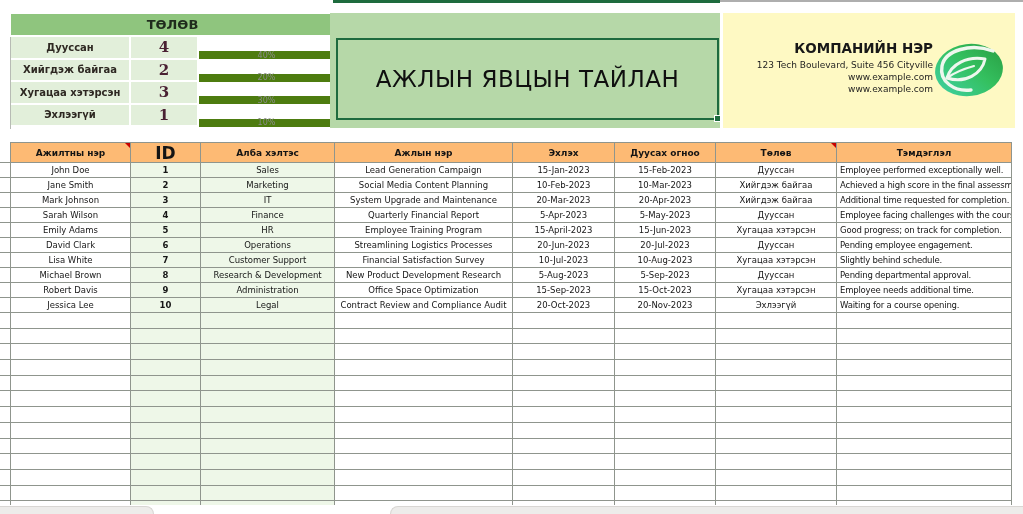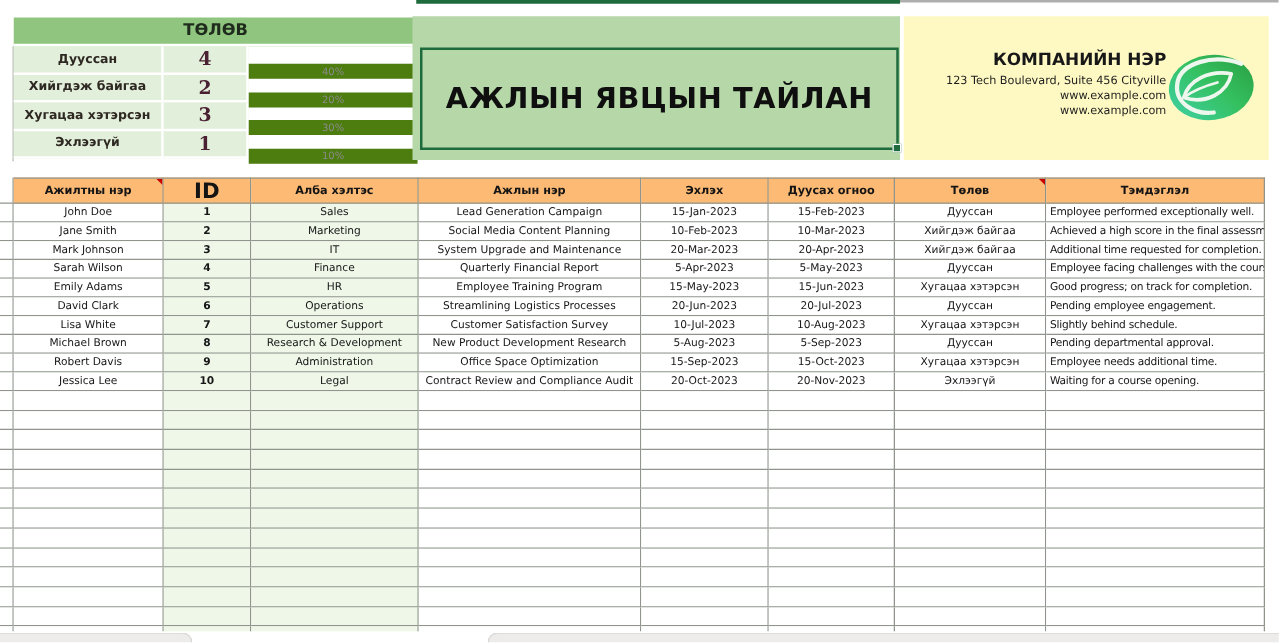--- a/index.html
+++ b/index.html
@@ -14,30 +14,30 @@
   
   .status-panel{position:absolute;left:11px;top:14px;width:323px;}
   .status-header{height:23px;background:#8fc57e;display:flex;align-items:center;justify-content:center;
                  font-weight:bold;font-size:13px;color:#1f2b1c;border-bottom:2px solid #fff;box-sizing:border-box;}
   .srow{display:flex;height:22.5px;}
   .s-label{width:120px;background:#e2efda;border-right:2px solid #fff;border-bottom:2px solid #fff;box-sizing:border-box;
            display:flex;align-items:center;justify-content:center;font-size:10px;font-weight:bold;color:#2e2822;}
   .s-count{width:68px;background:#e2efda;border-right:2px solid #fff;border-bottom:2px solid #fff;box-sizing:border-box;
            display:flex;align-items:center;justify-content:center;font-family:"DejaVu Serif","Liberation Serif",serif;
            font-weight:bold;font-size:15px;color:#4a2133;}
-  .s-barcell{flex:1;position:relative;background:#f2f2f2;border:6px solid #4d7c0f;margin:14px 0;box-sizing:border-box;}
+  .s-barcell{flex:1;position:relative;background:#f2f2f2;border:4px solid #4d7c0f;margin:14px 0;box-sizing:border-box;}
   .s-bar{position:absolute;left:1px;top:1px;bottom:1px;background:#7fd49b;}
   .s-pct{position:absolute;inset:0;display:flex;align-items:center;justify-content:center;
          font-size:8px;color:#8b8b8b;}
 
   
   .title-outer{position:absolute;left:330px;top:13px;width:390px;height:115px;background:#b6d8a8;}
   .title-card{position:absolute;left:6px;top:25px;width:383px;height:82px;border:2.5px solid #1e6b3e;
               box-sizing:border-box;display:flex;align-items:center;justify-content:center;
-              font-size:23px;font-weight:bold;color:#0f0f0f;letter-spacing:.5px;}
+              font-size:23px;font-weight:normal;color:#0f0f0f;letter-spacing:.5px;}
   .sel-handle{position:absolute;right:-4px;bottom:-4px;width:7px;height:7px;background:#1e6b3e;border:1px solid #fff;box-sizing:border-box;}
 
   
   .company-card{position:absolute;left:723px;top:13px;width:292px;height:115px;background:#fef9c3;}
   .company-text{position:absolute;right:82px;top:27px;text-align:right;}
   .company-name{font-size:13.5px;font-weight:bold;color:#181818;margin-bottom:3px;white-space:nowrap;}
   .company-line{font-size:9px;color:#1e1e1e;line-height:12px;white-space:nowrap;}
   .logo{position:absolute;left:210px;top:29px;}
 
   
@@ -199,42 +199,42 @@
         <div class="cell w5 c-date">5-May-2023</div>
         <div class="cell w6 c-status">Дууссан</div>
         <div class="cell w7 c-note">Employee facing challenges with the coursework.</div>
       </div>
       <div class="trow data-row">
         <div class="cell gutter"></div>
         <div class="cell w0 c-name">Emily Adams</div>
         <div class="cell w1 c-id tint">5</div>
         <div class="cell w2 c-dept tint">HR</div>
         <div class="cell w3 c-task">Employee Training Program</div>
-        <div class="cell w4 c-date">15-May-2023</div>
+        <div class="cell w4 c-date">15-April-2023</div>
         <div class="cell w5 c-date">15-Jun-2023</div>
         <div class="cell w6 c-status">Хугацаа хэтэрсэн</div>
         <div class="cell w7 c-note">Good progress; on track for completion.</div>
       </div>
       <div class="trow data-row">
         <div class="cell gutter"></div>
         <div class="cell w0 c-name">David Clark</div>
         <div class="cell w1 c-id tint">6</div>
         <div class="cell w2 c-dept tint">Operations</div>
         <div class="cell w3 c-task">Streamlining Logistics Processes</div>
         <div class="cell w4 c-date">20-Jun-2023</div>
         <div class="cell w5 c-date">20-Jul-2023</div>
         <div class="cell w6 c-status">Дууссан</div>
         <div class="cell w7 c-note">Pending employee engagement.</div>
       </div>
       <div class="trow data-row">
         <div class="cell gutter"></div>
         <div class="cell w0 c-name">Lisa White</div>
         <div class="cell w1 c-id tint">7</div>
         <div class="cell w2 c-dept tint">Customer Support</div>
-        <div class="cell w3 c-task">Customer Satisfaction Survey</div>
+        <div class="cell w3 c-task">Financial Satisfaction Survey</div>
         <div class="cell w4 c-date">10-Jul-2023</div>
         <div class="cell w5 c-date">10-Aug-2023</div>
         <div class="cell w6 c-status">Хугацаа хэтэрсэн</div>
         <div class="cell w7 c-note">Slightly behind schedule.</div>
       </div>
       <div class="trow data-row">
         <div class="cell gutter"></div>
         <div class="cell w0 c-name">Michael Brown</div>
         <div class="cell w1 c-id tint">8</div>
         <div class="cell w2 c-dept tint">Research &amp; Development</div>

